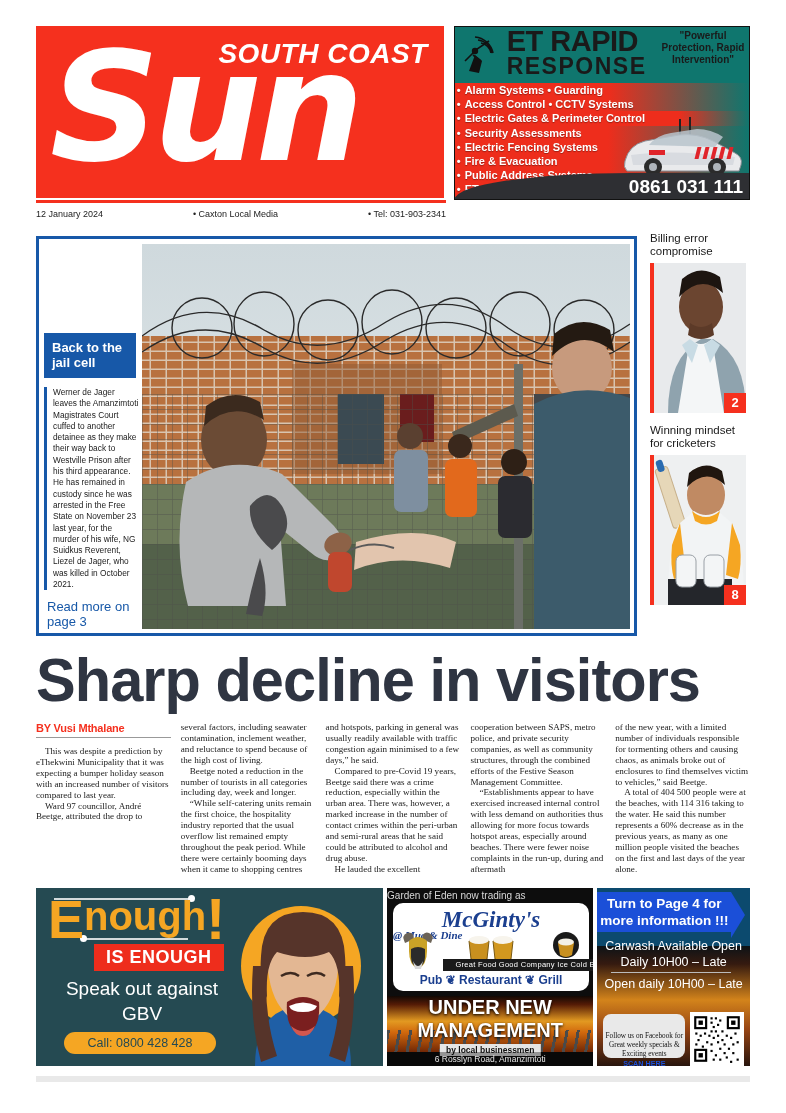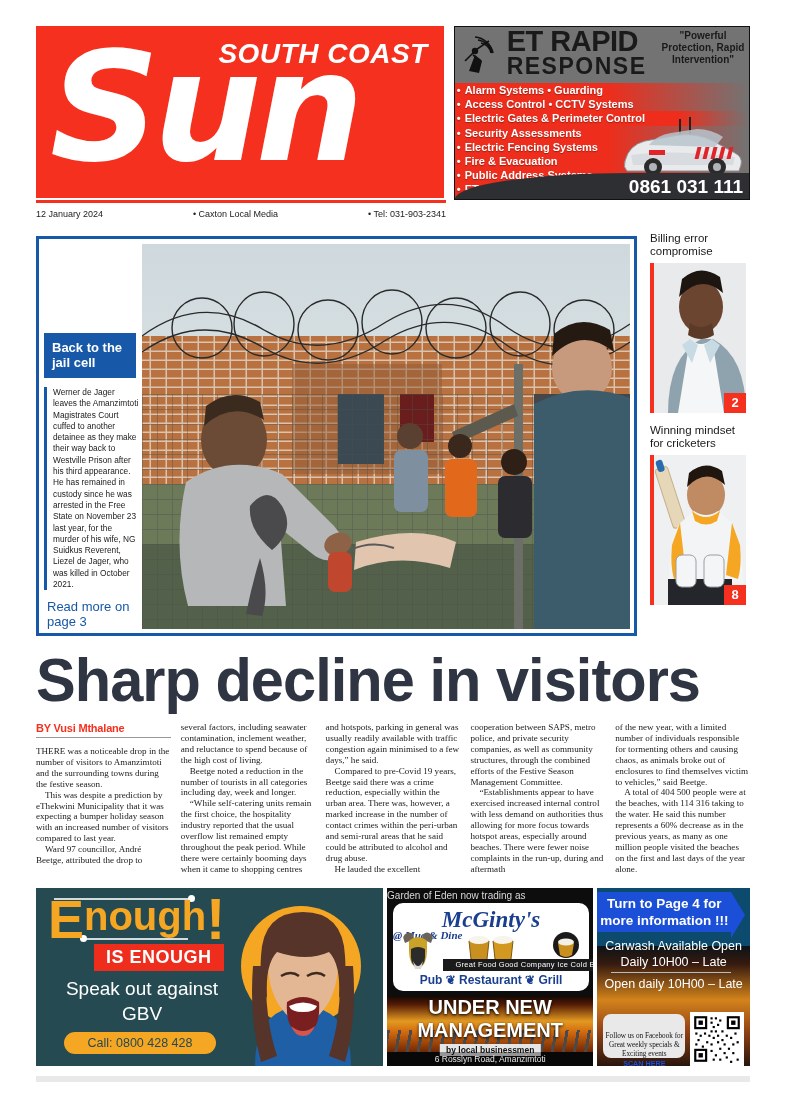--- a/index.html
+++ b/index.html
@@ -22,21 +22,21 @@
     letter-spacing:-6px;
   }
   .logo-sc{
     position:absolute;right:16px;top:12px;
     font-family:"Liberation Sans", sans-serif;
     font-weight:bold;font-style:italic;
     font-size:28px;color:#fff;letter-spacing:0.5px;
   }
 
   
-  .et-ad{position:relative;width:296px;height:172px;background:#737373;border:1px solid #111;overflow:hidden;}
+  .et-ad{position:relative;width:296px;height:172px;background:#0f766e;border:1px solid #111;overflow:hidden;}
   .et-top{position:relative;height:58px;}
   .et-title{
     position:absolute;left:52px;top:1px;
     font-family:"Liberation Sans",sans-serif;font-weight:bold;
     font-size:29px;color:#1a1a1a;letter-spacing:-0.5px;line-height:27px;
   }
   .et-title2{
     position:absolute;left:52px;top:28px;
     font-family:"Liberation Sans",sans-serif;font-weight:bold;
     font-size:23px;color:#1a1a1a;letter-spacing:1.5px;line-height:23px;
@@ -411,21 +411,20 @@
       </div>
     </div>
   </div>
 
   <div class="headline">Sharp decline in visitors</div>
 
   <div class="article">
     <div class="col">
       <div class="byline">BY Vusi Mthalane</div>
       <div class="byrule"></div>
-      <p>THERE was a noticeable drop in the number of visitors to Amanzimtoti and the surrounding towns during the festive season.</p>
       <p class="ind">This was despite a prediction by eThekwini Municipality that it was expecting a bumper holiday season with an increased number of visitors compared to last year.</p>
       <p class="ind">Ward 97 councillor, André Beetge, attributed the drop to</p>
     </div>
     <div class="col">
       <p>several factors, including seawater contamination, inclement weather, and reluctance to spend because of the high cost of living.</p>
       <p class="ind">Beetge noted a reduction in the number of tourists in all categories including day, week and longer.</p>
       <p class="ind">“While self-catering units remain the first choice, the hospitality industry reported that the usual overflow list remained empty throughout the peak period. While there were certainly booming days when it came to shopping centres</p>
     </div>
     <div class="col">
       <p>and hotspots, parking in general was usually readily available with traffic congestion again minimised to a few days,” he said.</p>

